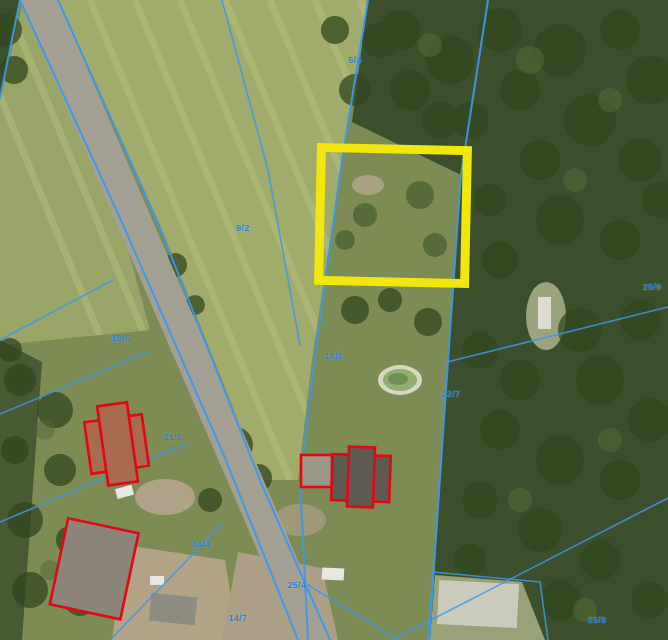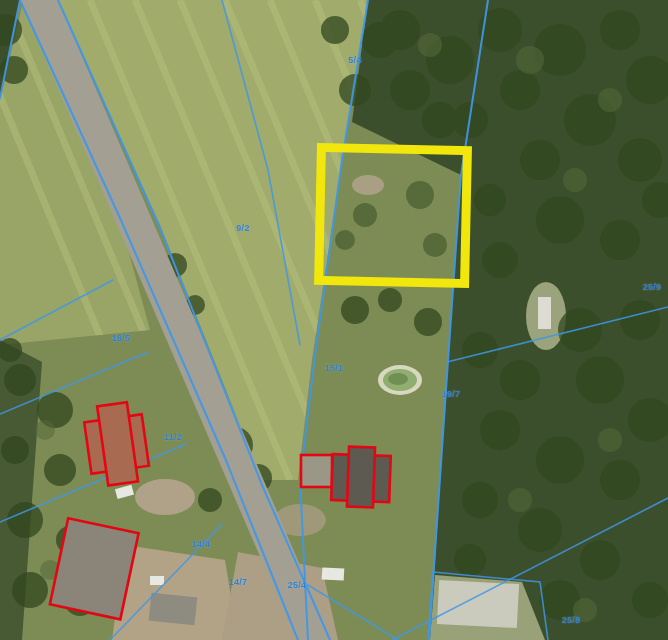--- a/index.html
+++ b/index.html
@@ -193,20 +193,20 @@
 
     <rect class="hl" x="320" y="149" width="146" height="133" transform="rotate(1.2 393 216)"></rect>
   </svg>
 
   <div id="labels-layer">
       <div class="parcel-label" style="left: 355px; top: 60px;">5/4</div>
       <div class="parcel-label" style="left: 243px; top: 228px;">9/2</div>
       <div class="parcel-label" style="left: 121px; top: 338px;">18/5</div>
       <div class="parcel-label" style="left: 173px; top: 437px;">11/2</div>
       <div class="parcel-label" style="left: 201px; top: 512px; margin-top: 32px;">14/4</div>
-      <div class="parcel-label" style="left: 238px; top: 582px;">14/7</div>
-      <div class="parcel-label" style="left: 334px; top: 368px;">15/1</div>
-      <div class="parcel-label" style="left: 451px; top: 394px;">19/7</div>
+      <div class="parcel-label" style="left: 238px; top: 618px;">14/7</div>
+      <div class="parcel-label" style="left: 334px; top: 356px;">15/1</div>
+      <div class="parcel-label" style="left: 451px; top: 394px;">22/7</div>
       <div class="parcel-label" style="left: 621px; top: 287px; margin-left: 31px;">25/9</div>
       <div class="parcel-label" style="left: 297px; top: 585px;">25/4</div>
-      <div class="parcel-label" style="left: 571px; top: 620px;">25/8</div>
+      <div class="parcel-label" style="left: 597px; top: 620px;">25/8</div>
     </div>
 </div>
 
 </body></html>

